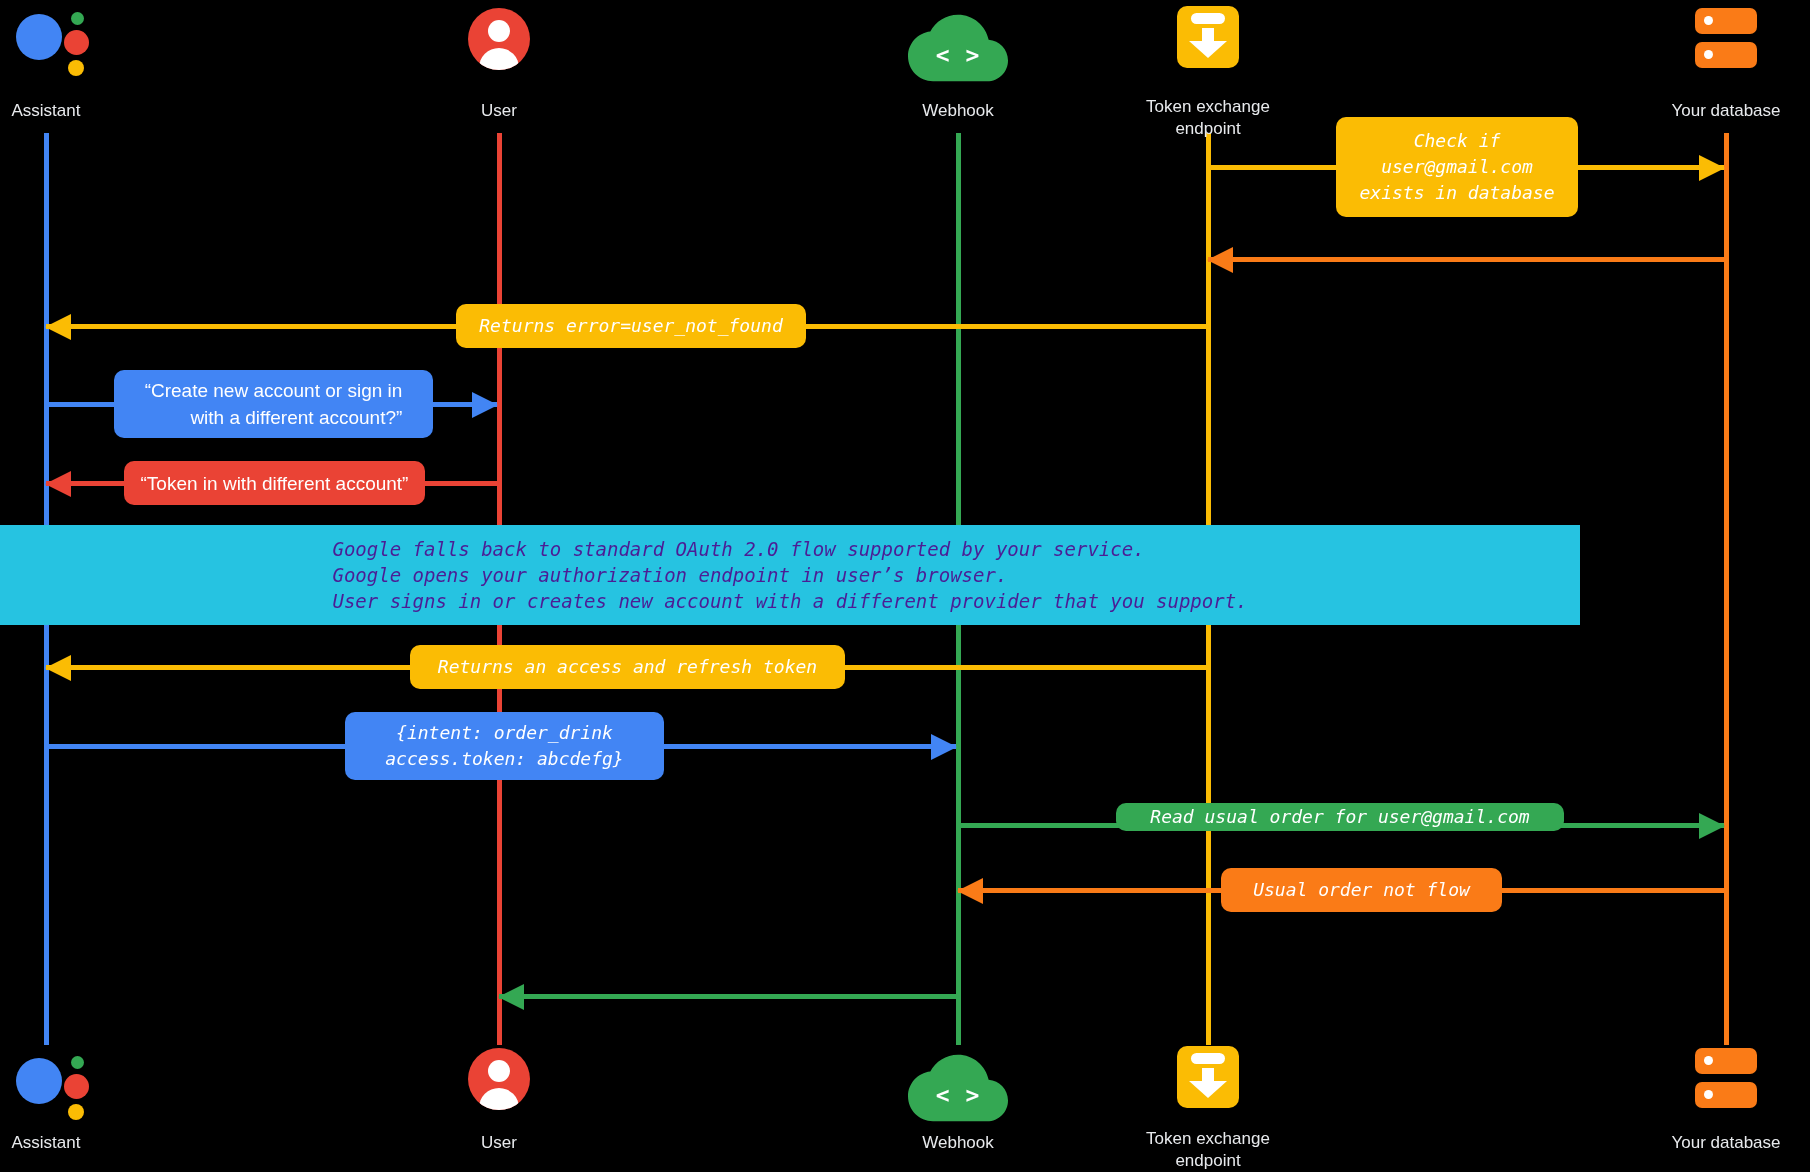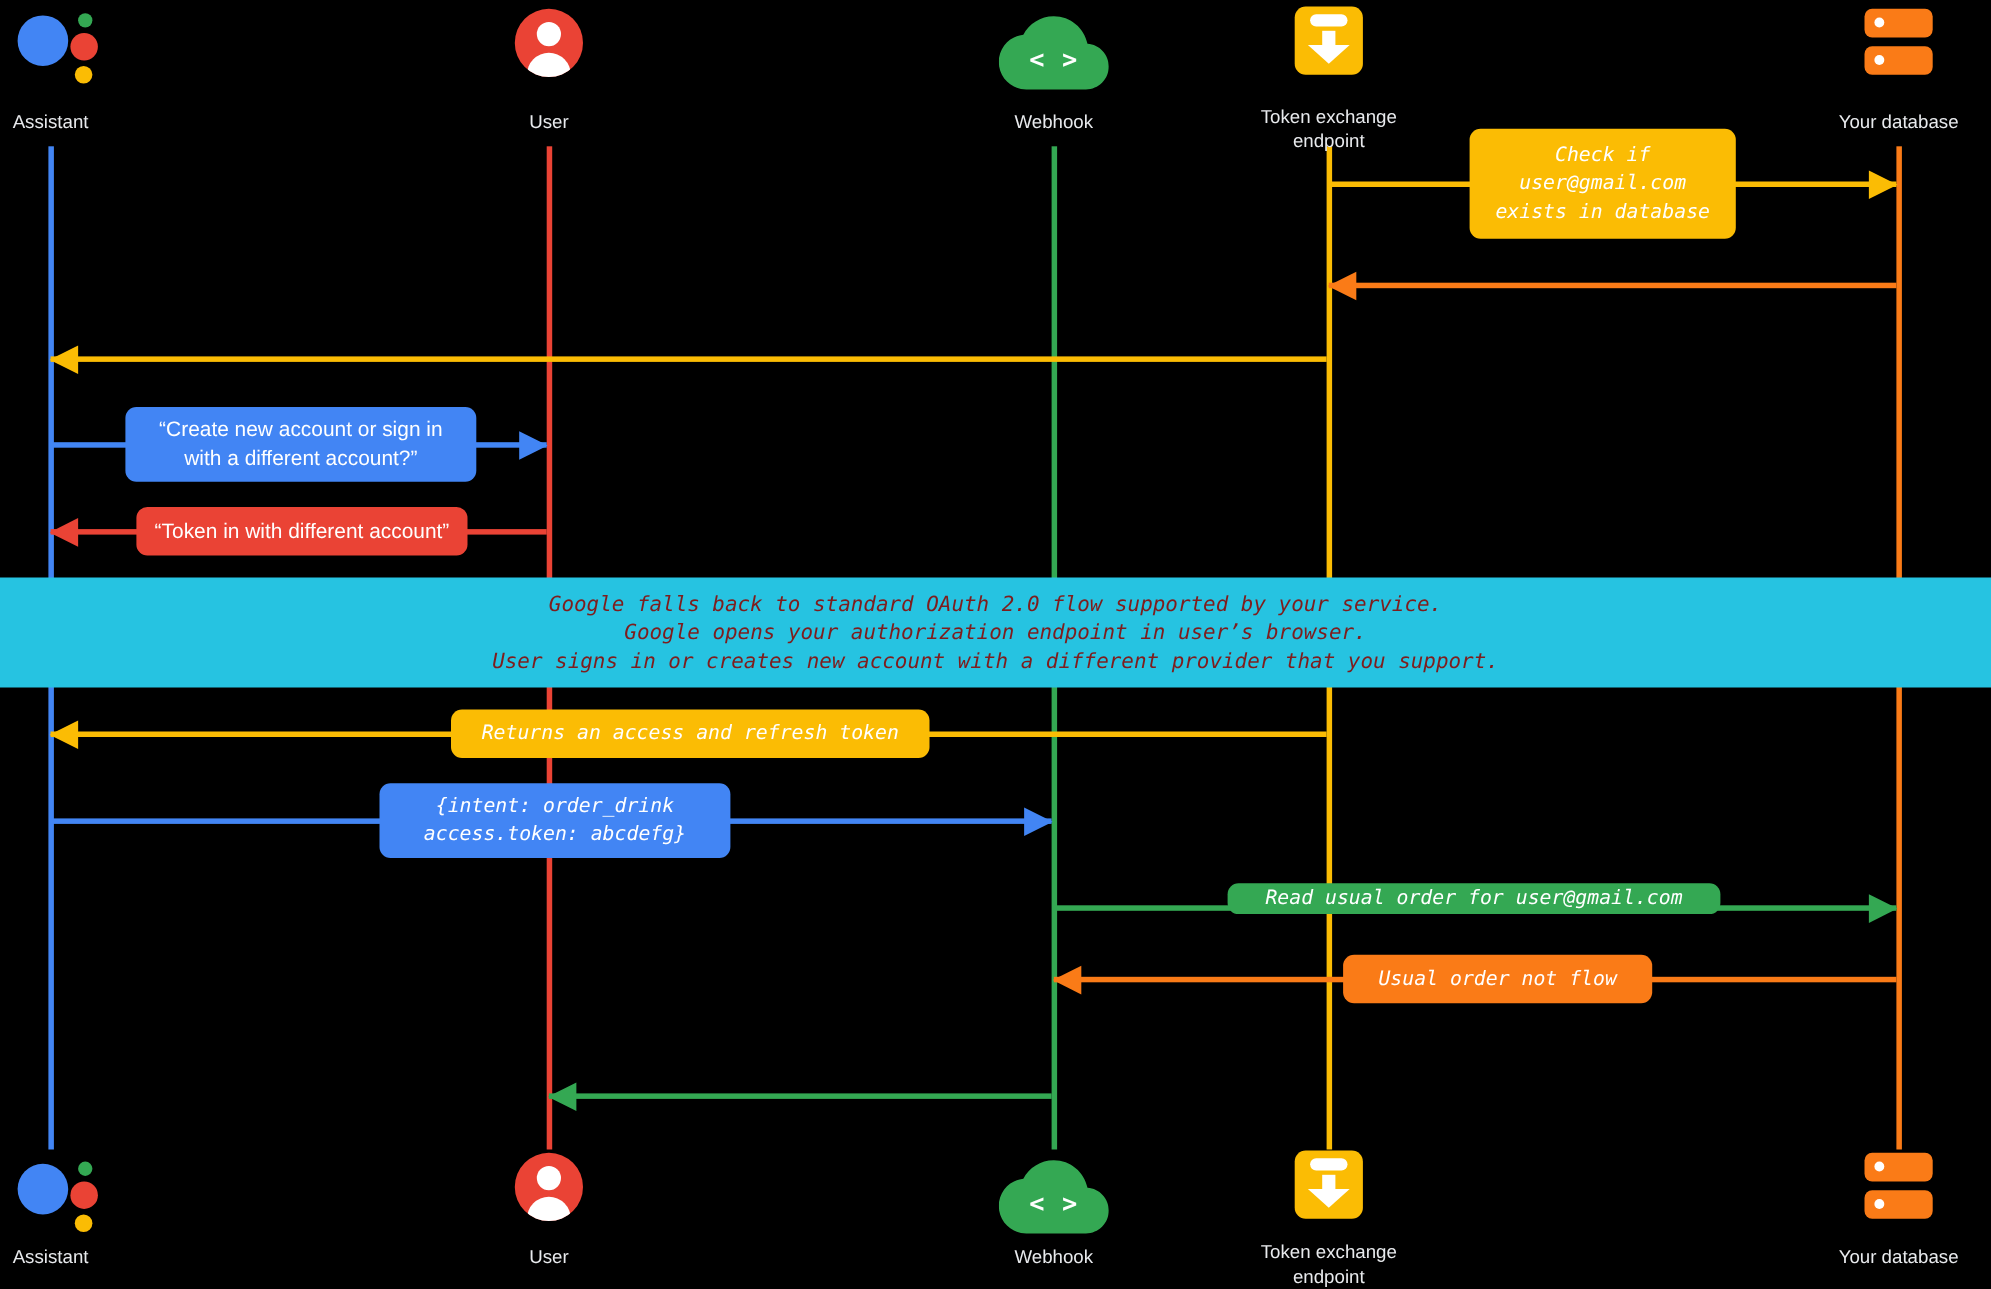--- a/index.html
+++ b/index.html
@@ -15,24 +15,24 @@
 
   .arrow{position:absolute;height:5px;background:currentColor;z-index:2;}
   .arrow::after{content:"";position:absolute;top:50%;transform:translateY(-50%);
                 width:0;height:0;border-top:13px solid transparent;border-bottom:13px solid transparent;}
   .arrow.right::after{right:-1px;border-left:26px solid;}
   .arrow.left::after{left:-1px;border-right:26px solid;}
 
   .msg{position:absolute;z-index:3;border-radius:10px;color:#fff;display:flex;align-items:center;
        justify-content:center;text-align:center;white-space:pre-line;padding:4px 12px;box-sizing:border-box;}
   .mono{font-family:"DejaVu Sans Mono",monospace;font-style:italic;font-size:18px;line-height:26px;}
-  .sans{font-size:19px;line-height:27px;}
+  .sans{font-size:19px;line-height:27px;text-align:right;}
 
-  .banner{position:absolute;left:0;top:525px;width:1810px;height:100px;background:var(--cyan);z-index:3;
-          color:#7f1d1d;display:flex;align-items:center;justify-content:center;text-align:center;
+  .banner{position:absolute;left:0;top:525px;width:1580px;height:100px;background:var(--cyan);z-index:3;
+          color:#4c1d95;display:flex;align-items:center;justify-content:center;
           white-space:pre-line;font-size:19px;line-height:26px;}
 
   .lane-label{position:absolute;width:240px;text-align:center;color:#e8eaed;font-size:17px;
               font-weight:500;line-height:22px;white-space:pre-line;z-index:4;}
 
   .icon{position:absolute;z-index:4;}
 
   
   .ga{width:85px;height:85px;}
   .ga .dot{position:absolute;border-radius:50%;}
@@ -83,20 +83,21 @@
   <div class="arrow left  c-red" style="left:46px;width:451px;top:481px"></div>
   <div class="arrow left  c-yellow" style="left:46px;width:1160px;top:665px"></div>
   <div class="arrow right c-blue" style="left:46px;width:910px;top:744px"></div>
   <div class="arrow right c-green" style="left:958px;width:766px;top:823px"></div>
   <div class="arrow left  c-orange" style="left:958px;width:766px;top:888px"></div>
   <div class="arrow left  c-green" style="left:499px;width:457px;top:994px"></div>
 
   <div class="msg mono bg-yellow" style="left:1336px;top:117px;width:242px;height:100px">Check if
 user@gmail.com
 exists in database</div>
+  <div class="msg mono bg-yellow" style="left:456px;top:304px;width:350px;height:44px">Returns error=user_not_found</div>
   <div class="msg sans bg-blue" style="left:114px;top:370px;width:319px;height:68px">“Create new account or sign in
 with a different account?”</div>
   <div class="msg sans bg-red" style="left:124px;top:461px;width:301px;height:44px">“Token in with different account”</div>
   <div class="msg mono bg-yellow" style="left:410px;top:645px;width:435px;height:44px">Returns an access and refresh token</div>
   <div class="msg mono bg-blue" style="left:345px;top:712px;width:319px;height:68px">{intent: order_drink
 access.token: abcdefg}</div>
   <div class="msg mono bg-green" style="left:1116px;top:803px;width:448px;height:28px">Read usual order for user@gmail.com</div>
   <div class="msg mono bg-orange" style="left:1221px;top:868px;width:281px;height:44px">Usual order not flow</div>
 
   <div class="banner mono">Google falls back to standard OAuth 2.0 flow supported by your service.

